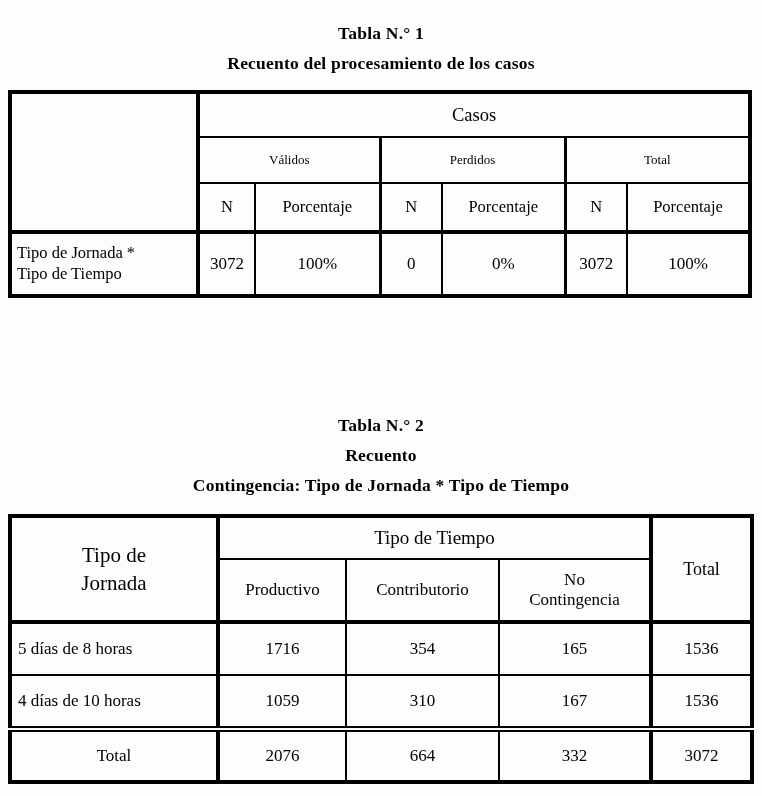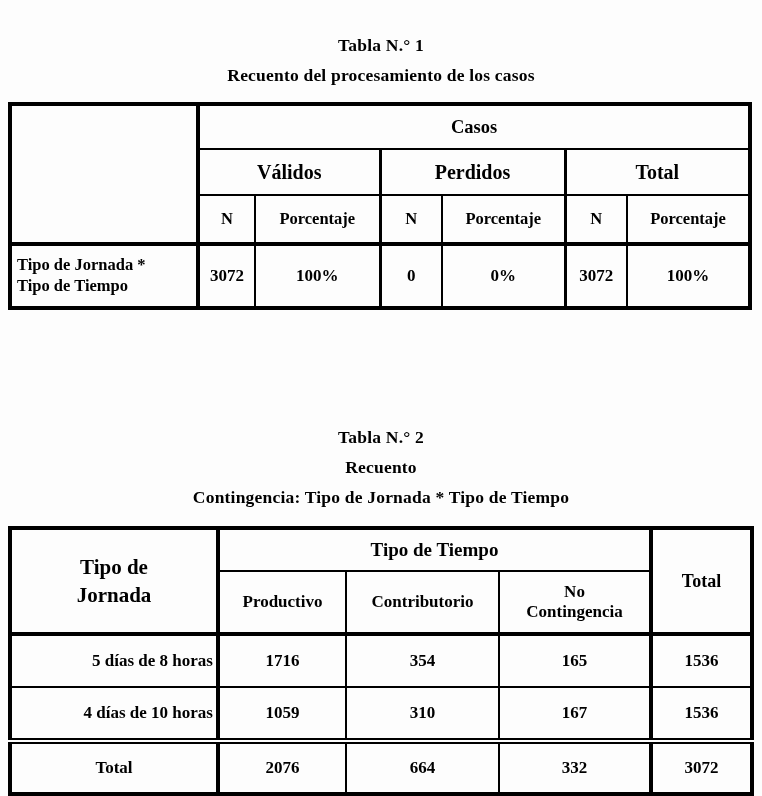--- a/index.html
+++ b/index.html
@@ -8,21 +8,21 @@
     font-family: "Liberation Serif", "DejaVu Serif", serif;
     color: #000;
   }
   .page {
     position: relative;
     width: 762px;
     height: 796px;
     background: #fdfdfd;
     overflow: hidden;
   }
-  .title-block { text-align: center; margin: 12px; }
+  .title-block { text-align: center; margin: 0; }
   .title-line {
     font-weight: bold;
     font-size: 17.5px;
     line-height: 30px;
     letter-spacing: 0.2px;
   }
   .tb1 { padding-top: 18px; }
   .tb2 { padding-top: 0; margin-top: 112px; }
 
   table.doc-table {
@@ -30,47 +30,47 @@
     table-layout: fixed;
     margin-left: 8px;
     border: 4px solid #000;
   }
   table.doc-table th,
   table.doc-table td {
     border: 2px solid #000;
     text-align: center;
     vertical-align: middle;
     font-size: 17px;
-    font-weight: bold;
+    font-weight: normal;
     padding: 2px 3px;
     overflow: hidden;
     white-space: pre-line;
   }
   .b  { font-weight: bold; }
 
   
   .t1 { margin-top: 12px; width: 742px; }
   .t1 .stub-cell   { border-right: 4px solid #000; }
   .t1 .casos-cell  { font-size: 18.5px; height: 38px; }
-  .t1 .grp-row th  { font-size: 20px; height: 40px; }
+  .t1 .grp-row th  { font-size: 13px; height: 40px; }
   .t1 .sub-row th  { font-size: 16.5px; height: 42px; }
   .t1 .sec-l       { border-left: 3px solid #000; }
   .t1 .data-row td { border-top: 4px solid #000; height: 56px; }
   .t1 .row-label   { text-align: left; padding-left: 5px; font-size: 16.5px; line-height: 1.25; }
 
   
   .t2 { margin-top: 14px; width: 742px; }
   .t2 .stub-col   { border-right: 4px solid #000; }
   .t2 .total-col  { border-left: 4px solid #000; }
   .t2 .stub-hdr   { font-size: 21px; line-height: 1.35; }
   .t2 .grp-cell   { font-size: 19px; height: 36px; }
   .t2 .hdr2 th    { border-bottom: 4px solid #000; font-size: 17px; height: 56px; line-height: 1.2; }
   .t2 .span-hdr   { border-bottom: 4px solid #000; }
   .t2 .body-row td{ height: 46px; }
-  .t2 .body-row .row-label { text-align: right; padding-left: 6px; }
+  .t2 .body-row .row-label { text-align: left; padding-left: 6px; }
   .t2 .total-row td,
   .t2 .total-row th { border-top: 6px double #000; height: 44px; }
 </style>
 </head>
 <body>
 
 <div class="page">
 
   <div class="title-block tb1">
     <div class="title-line">Tabla N.° 1</div>

